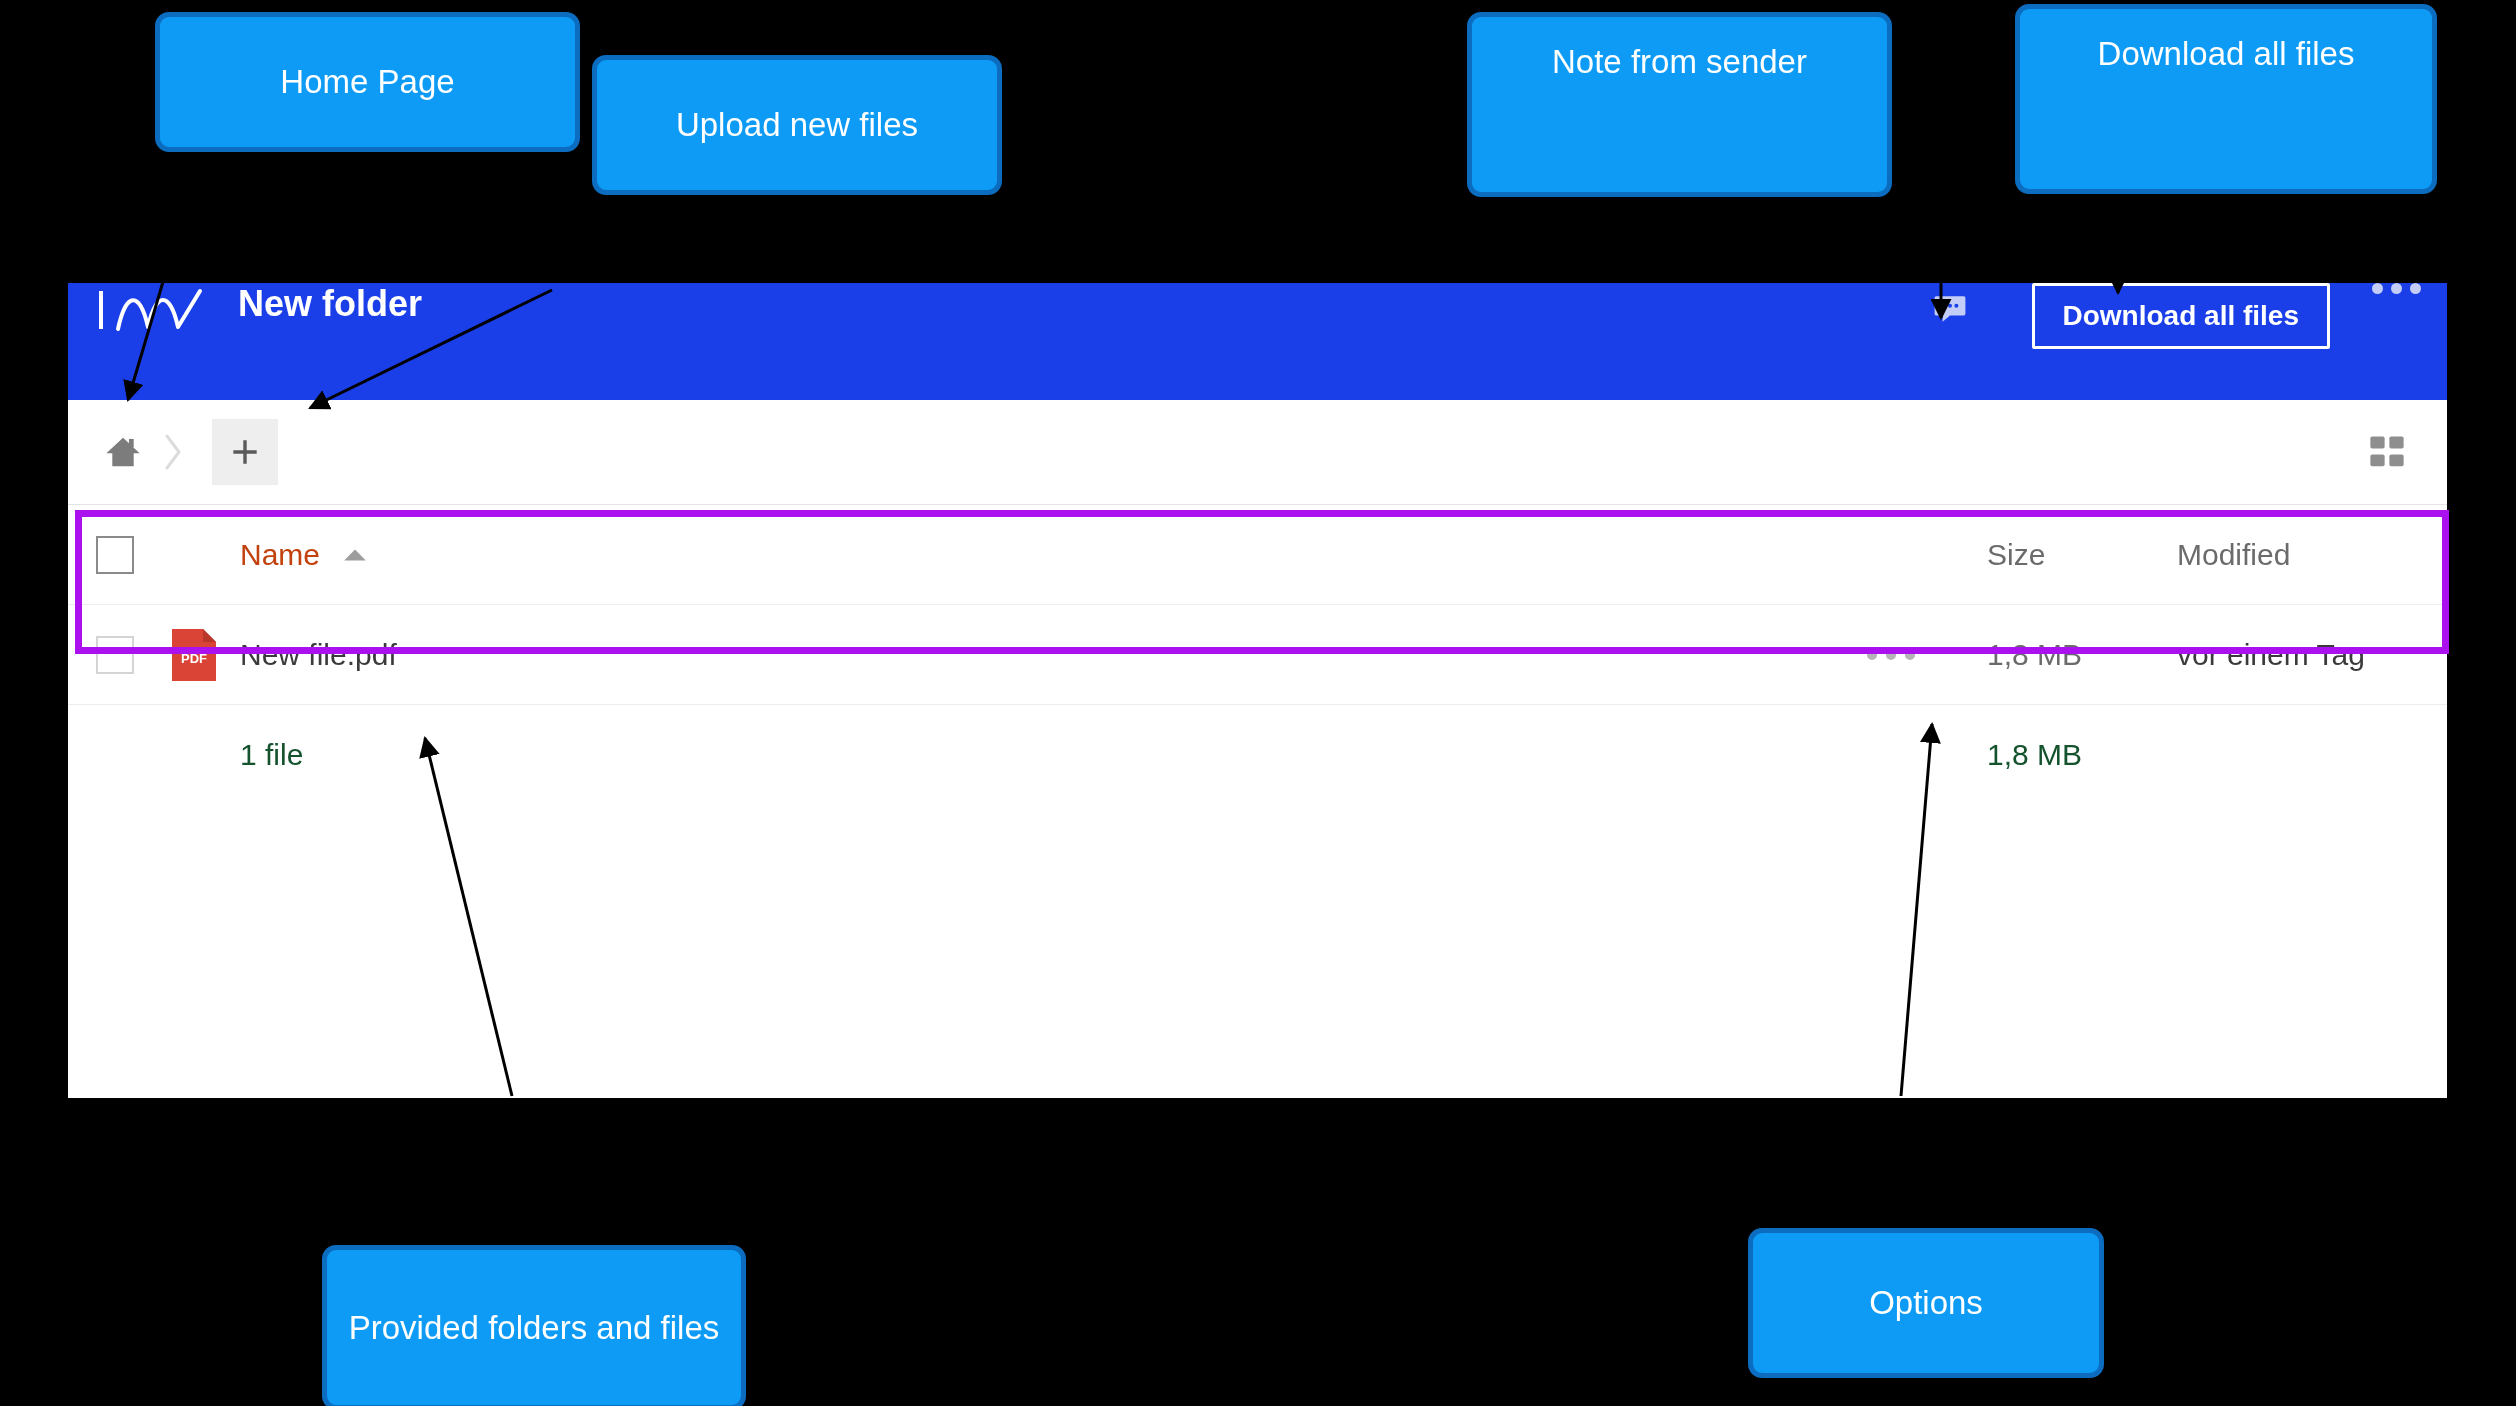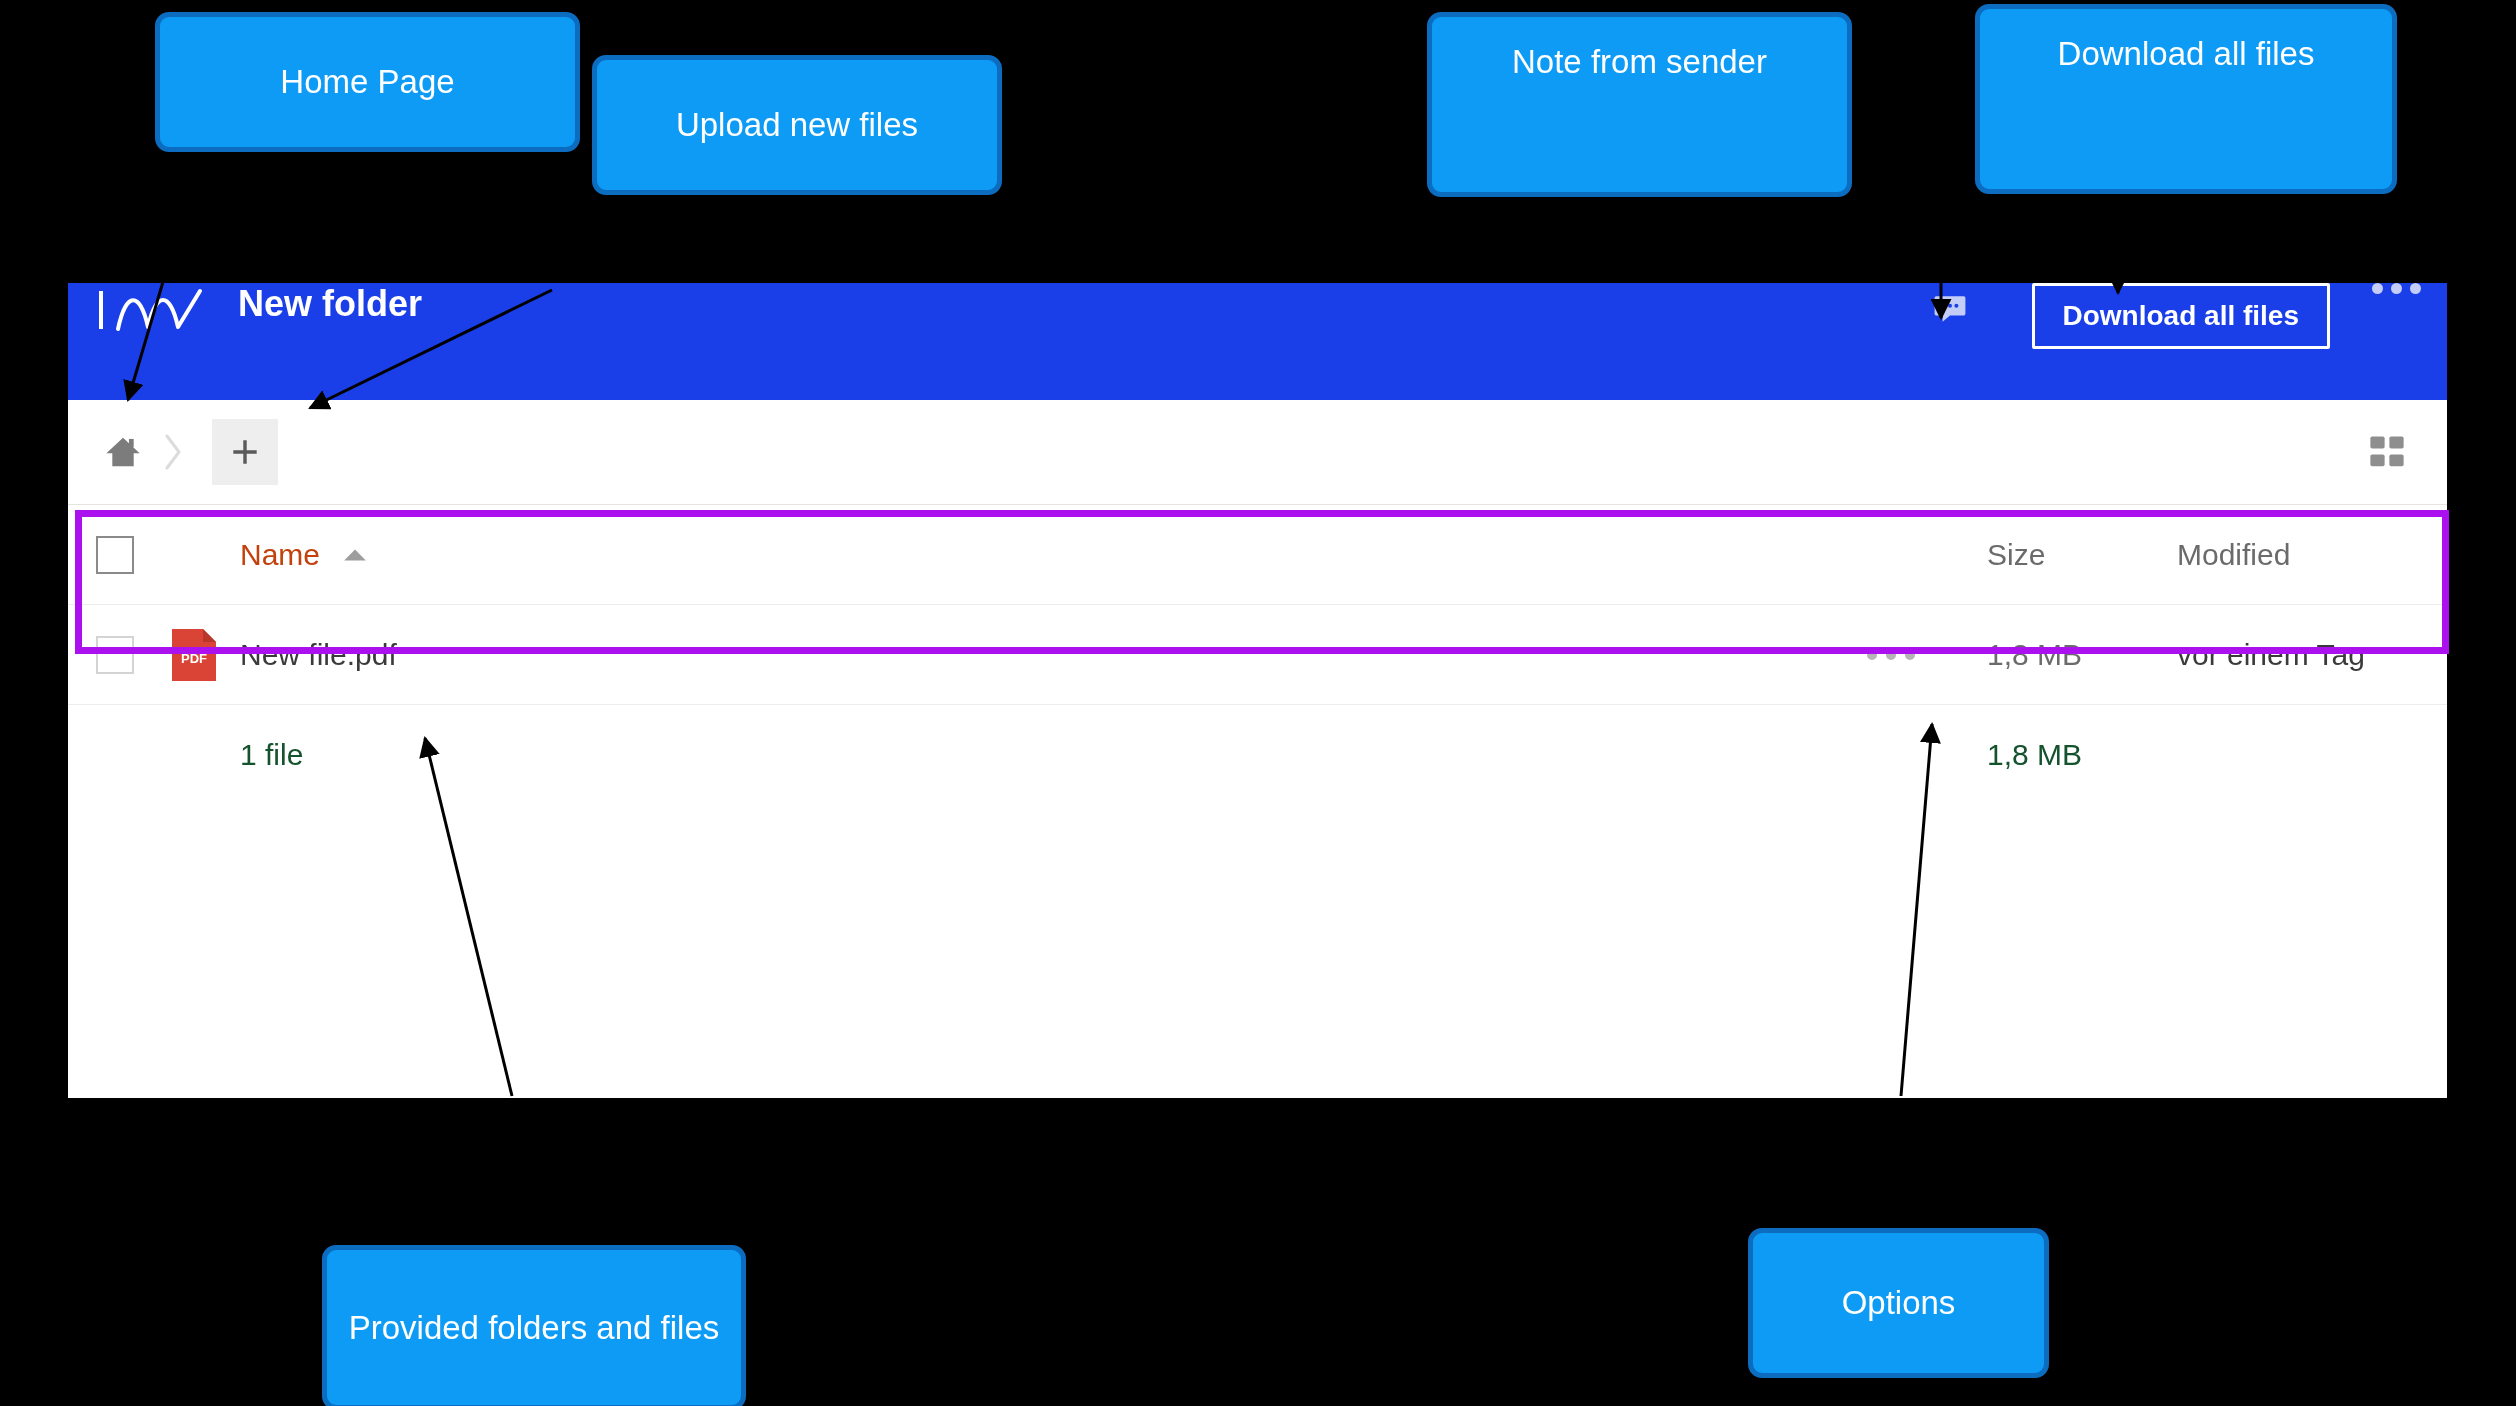--- a/index.html
+++ b/index.html
@@ -25,21 +25,21 @@
     display: flex;
     align-items: center;
     justify-content: center;
     text-align: center;
     font-size: 33px;
     line-height: 1.25;
     box-sizing: border-box;
     padding: 6px 10px;
     z-index: 5;
   }
-  .callout.top-text { align-items: flex-start; padding-top: 24px; }
+  .callout.top-text { align-items: flex-start; padding-top: 24px; margin-left: 40px; }
 
   
   .arrows {
     position: absolute;
     left: 0; top: 0;
     width: 2516px;
     height: 1406px;
     z-index: 4;
     pointer-events: none;
   }
@@ -371,16 +371,16 @@
     </div>
     <div class="callout top-text" style="left: 1427px; top: 12px; width: 425px; height: 185px;">
       <span>Note from sender</span>
     </div>
     <div class="callout top-text" style="left: 1975px; top: 4px; width: 422px; height: 190px;">
       <span>Download all files</span>
     </div>
     <div class="callout" style="left: 322px; top: 1245px; width: 424px; height: 165px;">
       <span>Provided folders and files</span>
     </div>
-    <div class="callout" style="left: 1748px; top: 1228px; width: 301px; height: 150px;">
+    <div class="callout" style="left: 1748px; top: 1228px; width: 356px; height: 150px;">
       <span>Options</span>
     </div>
   </div>
 
 </body></html>

